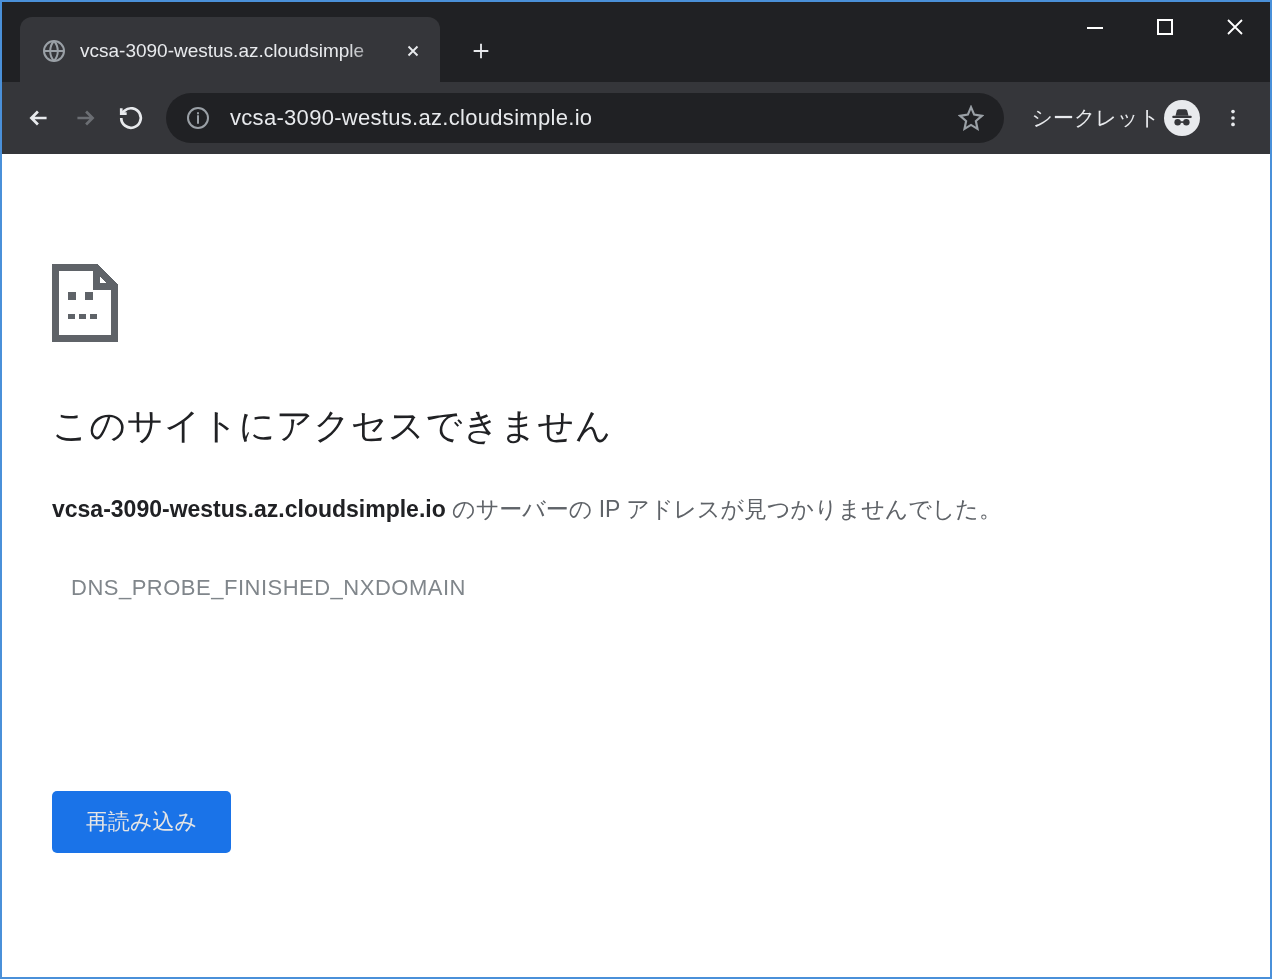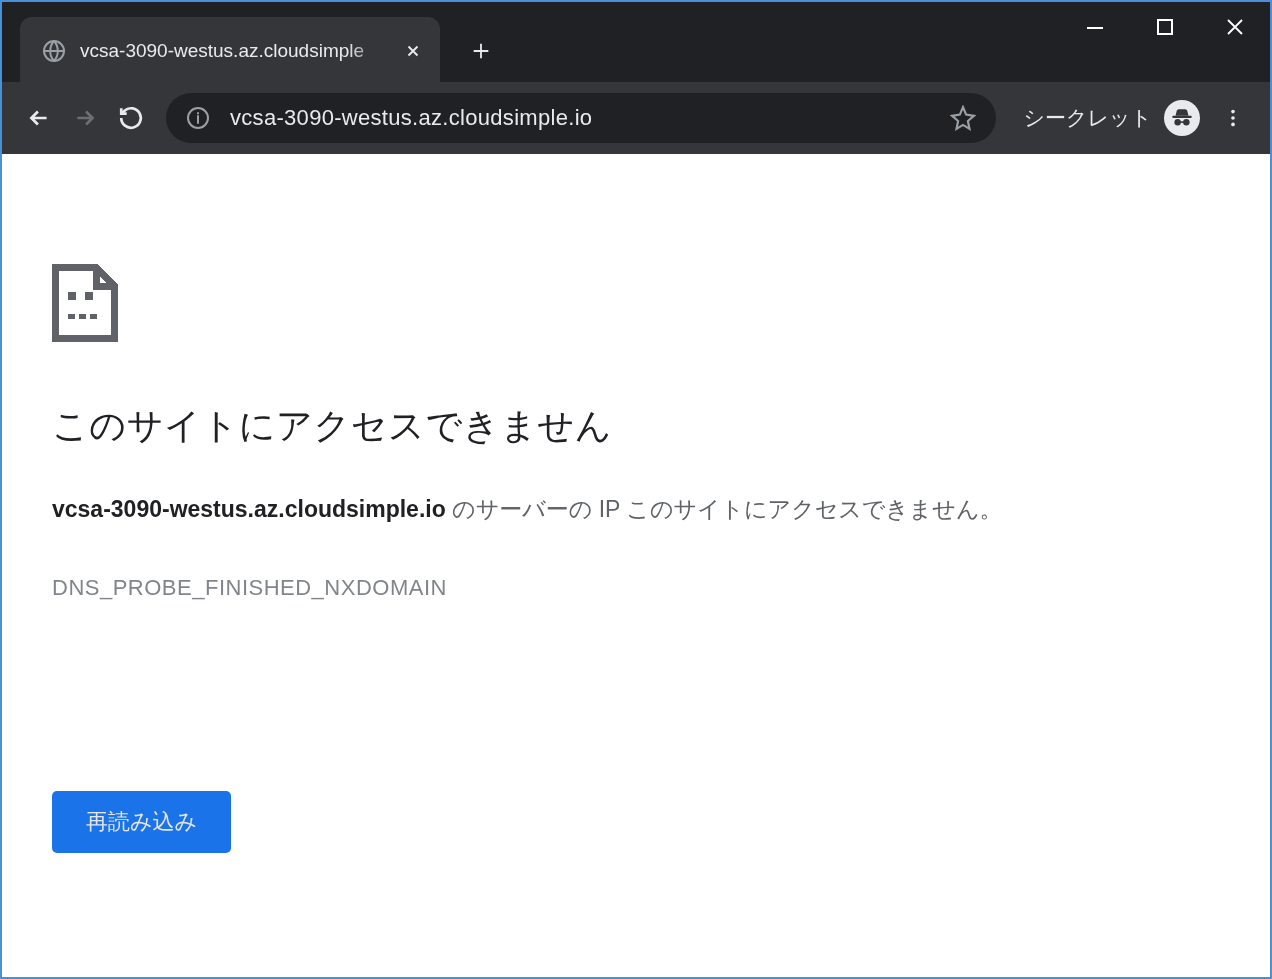--- a/index.html
+++ b/index.html
@@ -145,21 +145,21 @@
     }
     .omnibox-star {
       color: #9aa0a6;
       width: 26px;
       height: 26px;
       cursor: pointer;
     }
     .incognito-label {
       color: #e8eaed;
       font-size: 21px;
-      margin: 0 12px 0 16px;
+      margin: 0 4px 0 16px;
     }
     .incognito-icon {
       width: 36px;
       height: 36px;
       background: #e8eaed;
       border-radius: 50%;
       display: flex;
       align-items: center;
       justify-content: center;
       margin-right: 10px;
@@ -198,20 +198,21 @@
     }
     .error-desc-host {
       font-weight: 700;
       color: #202124;
     }
     .error-code {
       font-size: 22px;
       color: #80868b;
       margin-bottom: 190px;
       letter-spacing: 0.5px;
+      margin-left: 19px;
     }
     .reload-btn {
       background: #1a73e8;
       color: #e5e5e5;
       border: none;
       padding: 16px 34px;
       font-size: 22px;
       border-radius: 5px;
       cursor: pointer;
       font-family: inherit;
@@ -318,17 +319,17 @@
       <path fill="none" stroke="#5f6368" stroke-width="7" d="M44 3.5 V22 H62.5" shape-rendering="crispEdges"></path>
       <rect fill="#5f6368" x="16" y="28" width="8" height="8"></rect>
       <rect fill="#5f6368" x="33" y="28" width="8" height="8"></rect>
       <rect fill="#5f6368" x="16" y="50" width="7" height="5"></rect>
       <rect fill="#5f6368" x="27" y="50" width="7" height="5"></rect>
       <rect fill="#5f6368" x="38" y="50" width="7" height="5"></rect>
     </svg>
   </div>
   <h1 class="error-title">このサイトにアクセスできません</h1>
   <p class="error-desc">
-    <span class="error-desc-host">vcsa-3090-westus.az.cloudsimple.io</span><span> のサーバーの IP このサイトにアクセスできません。</span>
+    <span class="error-desc-host">vcsa-3090-westus.az.cloudsimple.io</span><span> のサーバーの IP アドレスが見つかりませんでした。</span>
   </p>
   <div class="error-code">DNS_PROBE_FINISHED_NXDOMAIN</div>
   <button class="reload-btn">再読み込み</button>
 </div>
 
 </body></html>

